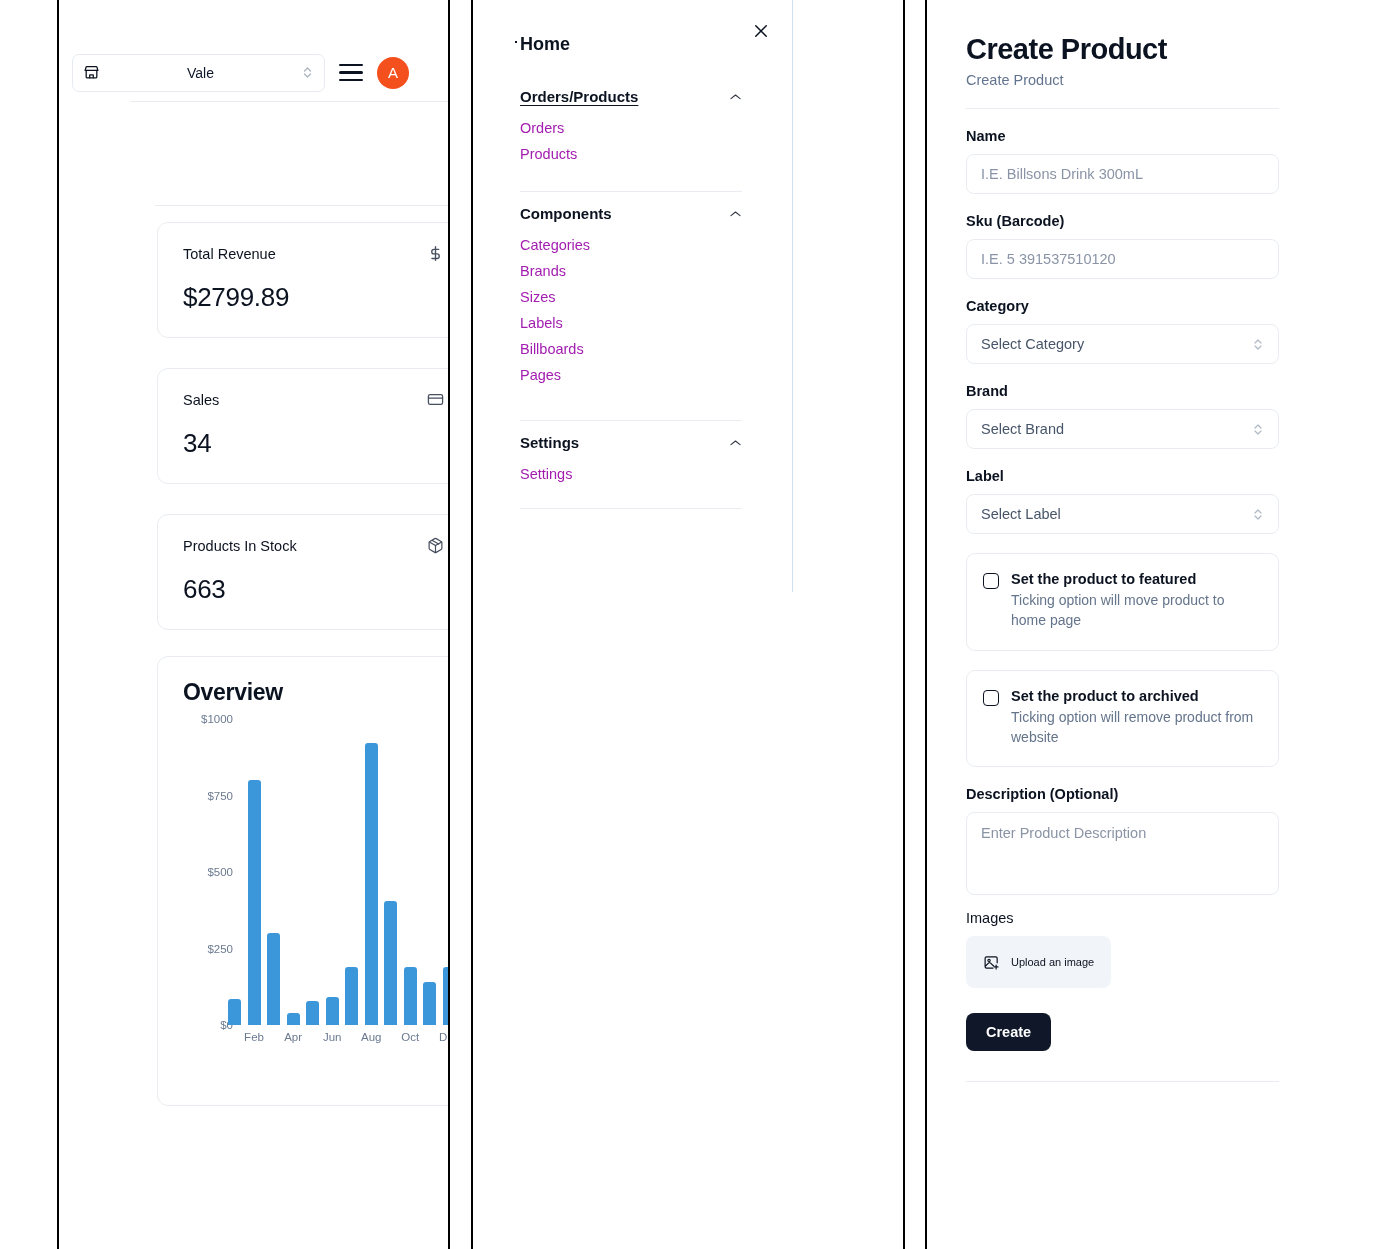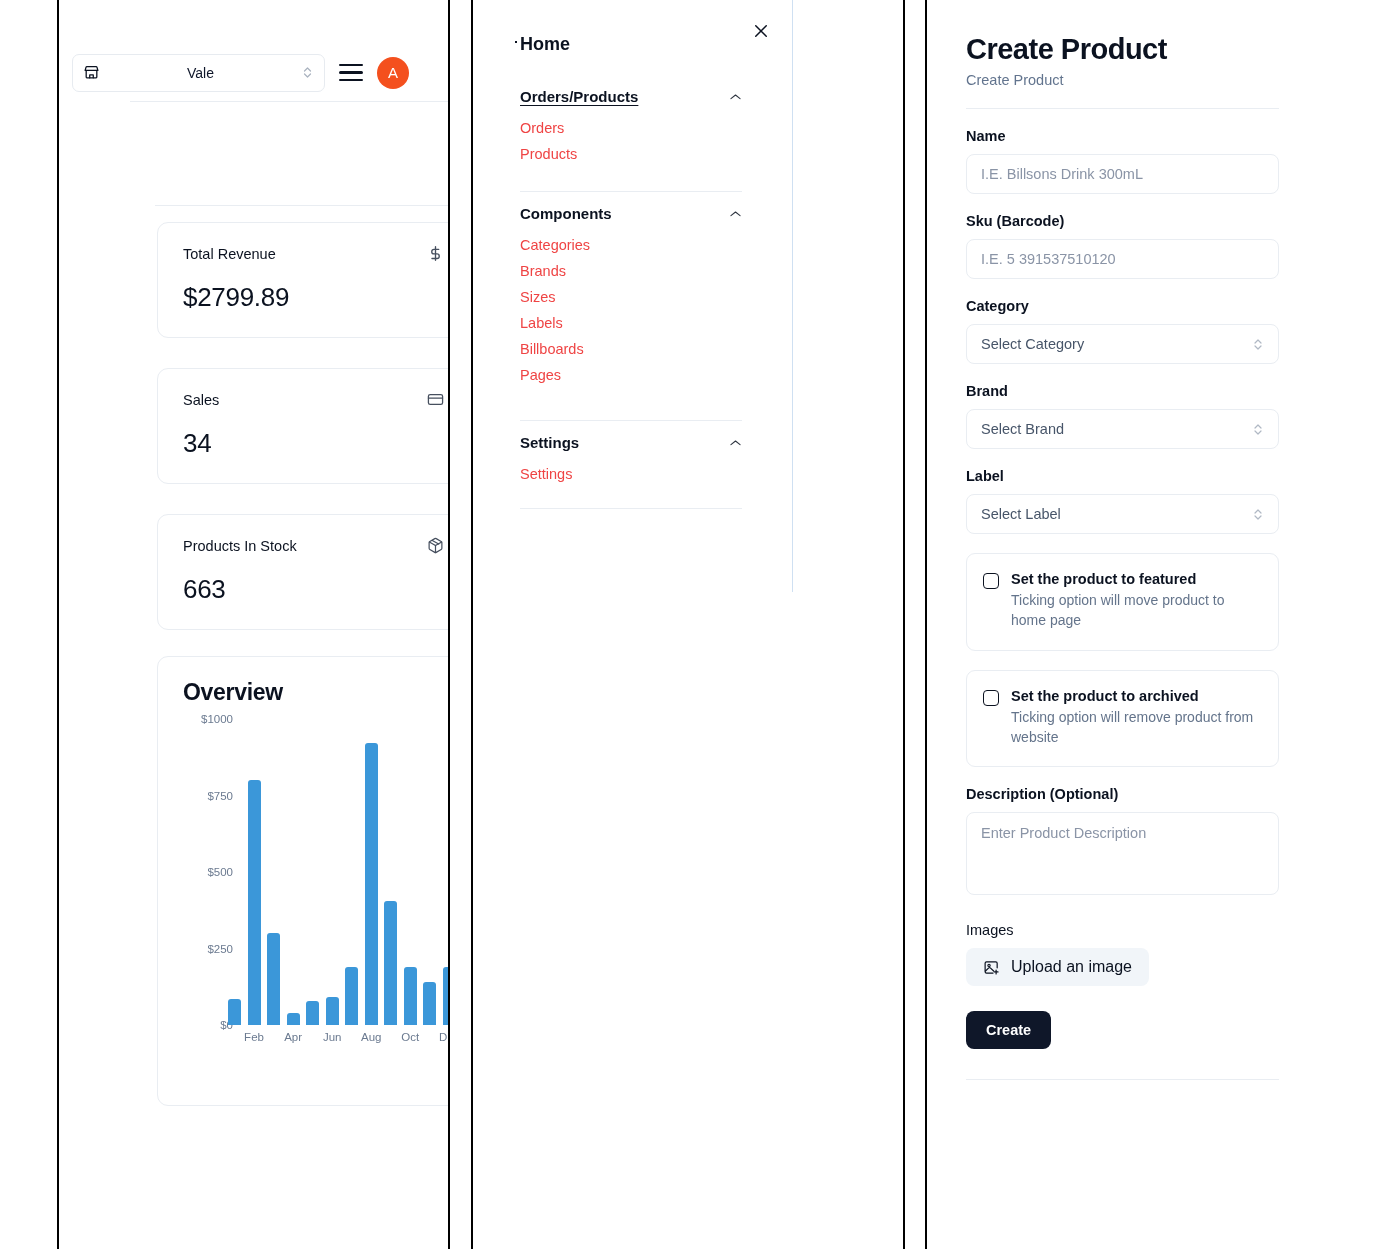--- a/index.html
+++ b/index.html
@@ -213,21 +213,21 @@
   .nav-group { position: absolute; left: 47px; width: 222px; }
   .nav-group-head {
     display: flex; align-items: center; justify-content: space-between;
     font-size: 15px; font-weight: bold; color: #0b1220;
     padding-bottom: 2px;
   }
   .nav-group-head .ghead-text { }
   .nav-group-head.underlined .ghead-text { text-decoration: underline; text-underline-offset: 3px; }
   .chev { width: 13px; height: 8px; opacity:.85;}
   .nav-items { margin-top: 13px; display: flex; flex-direction: column; gap: 10px; }
-  .nav-item { font-size: 14.5px; color: #ef4444; cursor: pointer; }
+  .nav-item { font-size: 14.5px; color: #a21caf; cursor: pointer; }
   .nav-rule { position:absolute; left:47px; width:222px; height:1px; background:#e9edf2; }
 
   
   .panel-right {
     position: absolute;
     left: 927px; top: 0;
     width: 472px; height: 1249px;
     background:#ffffff;
     overflow: hidden;
   }
@@ -276,27 +276,27 @@
   .cp-textarea {
     margin-top: 10px;
     width: 100%; height: 83px;
     border:1px solid #e9edf2; border-radius: 8px;
     background:#fff; padding: 12px 14px;
     font-size: 14.5px; color:#334155; resize:none;
     font-family: "Liberation Sans", sans-serif;
   }
   .cp-textarea::placeholder { color:#8a94a6; }
 
-  .cp-images-label { font-size: 14.5px; color:#0b1220; margin-top: 23px; }
+  .cp-images-label { font-size: 14.5px; color:#0b1220; margin-top: 11px; }
   .upload-btn {
     margin-top: 10px;
     display: inline-flex; align-items:center; gap: 11px;
     background:#f1f5f9; border:none; border-radius: 8px;
-    height: 38px; padding: 0 17px;
-    font-size: 16px; color:#0b1220;
+    height: 52px; padding: 0 17px;
+    font-size: 11px; color:#0b1220;
     font-family: "Liberation Sans", sans-serif;
     cursor:pointer;
   }
   .upload-ico { width: 17px; height: 17px; }
   .cp-create-btn {
     margin-top: 25px;
     background:#0f1729; color:#fff;
     border:none; border-radius: 8px;
     height: 38px; padding: 0 20px;
     font-size: 14.5px; font-weight: bold;

